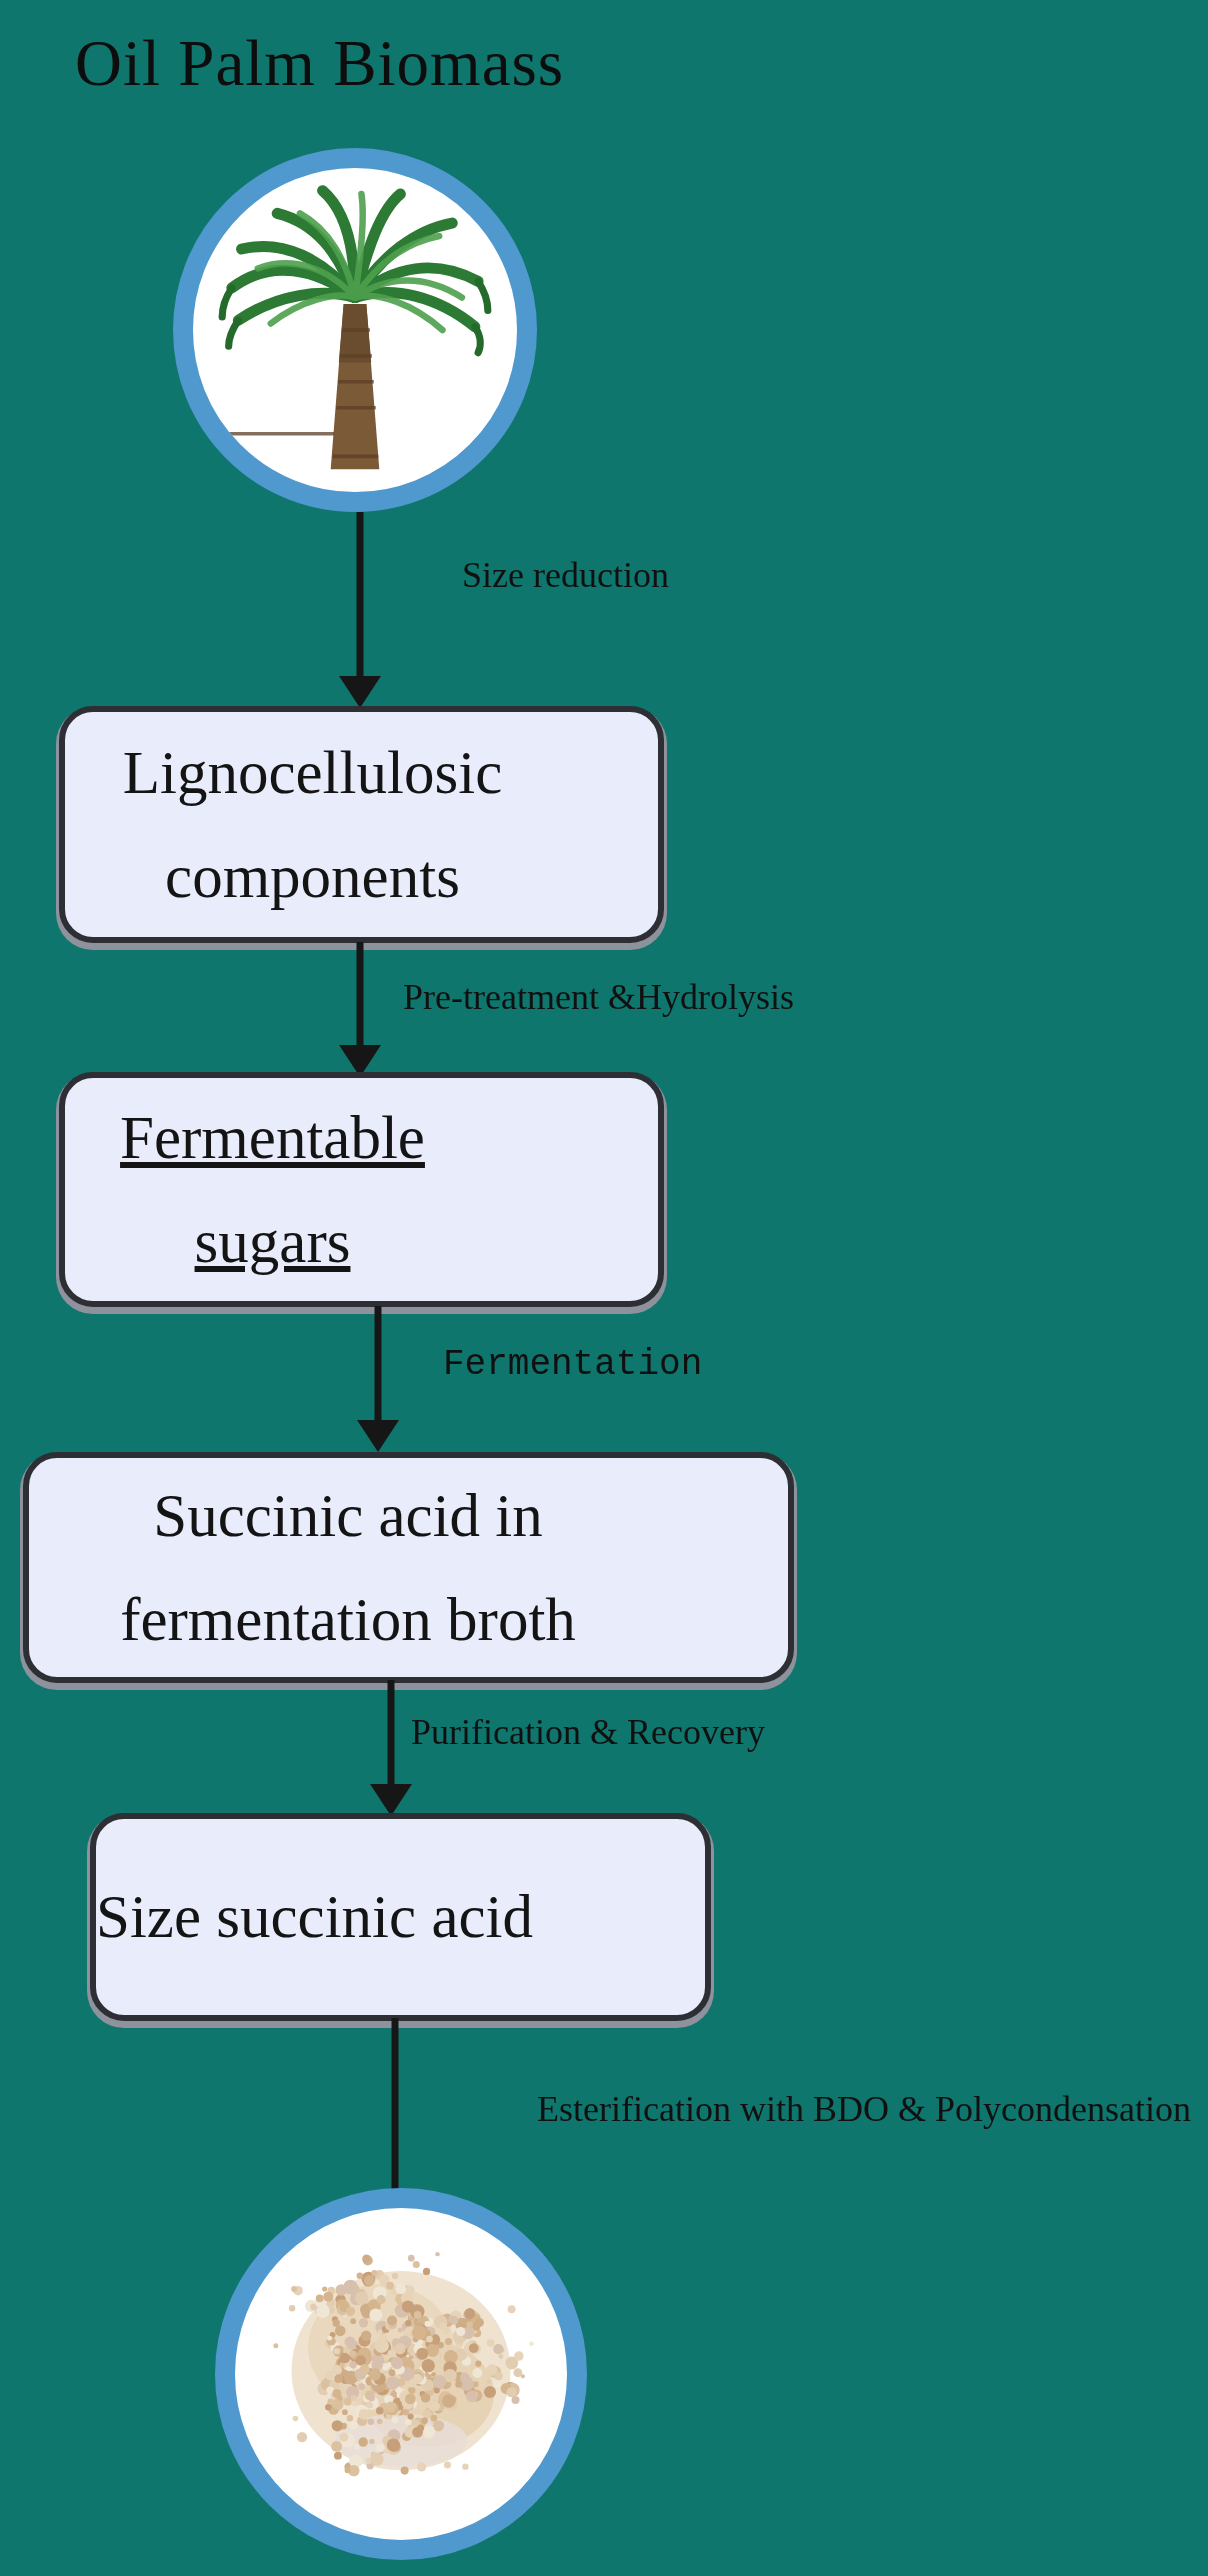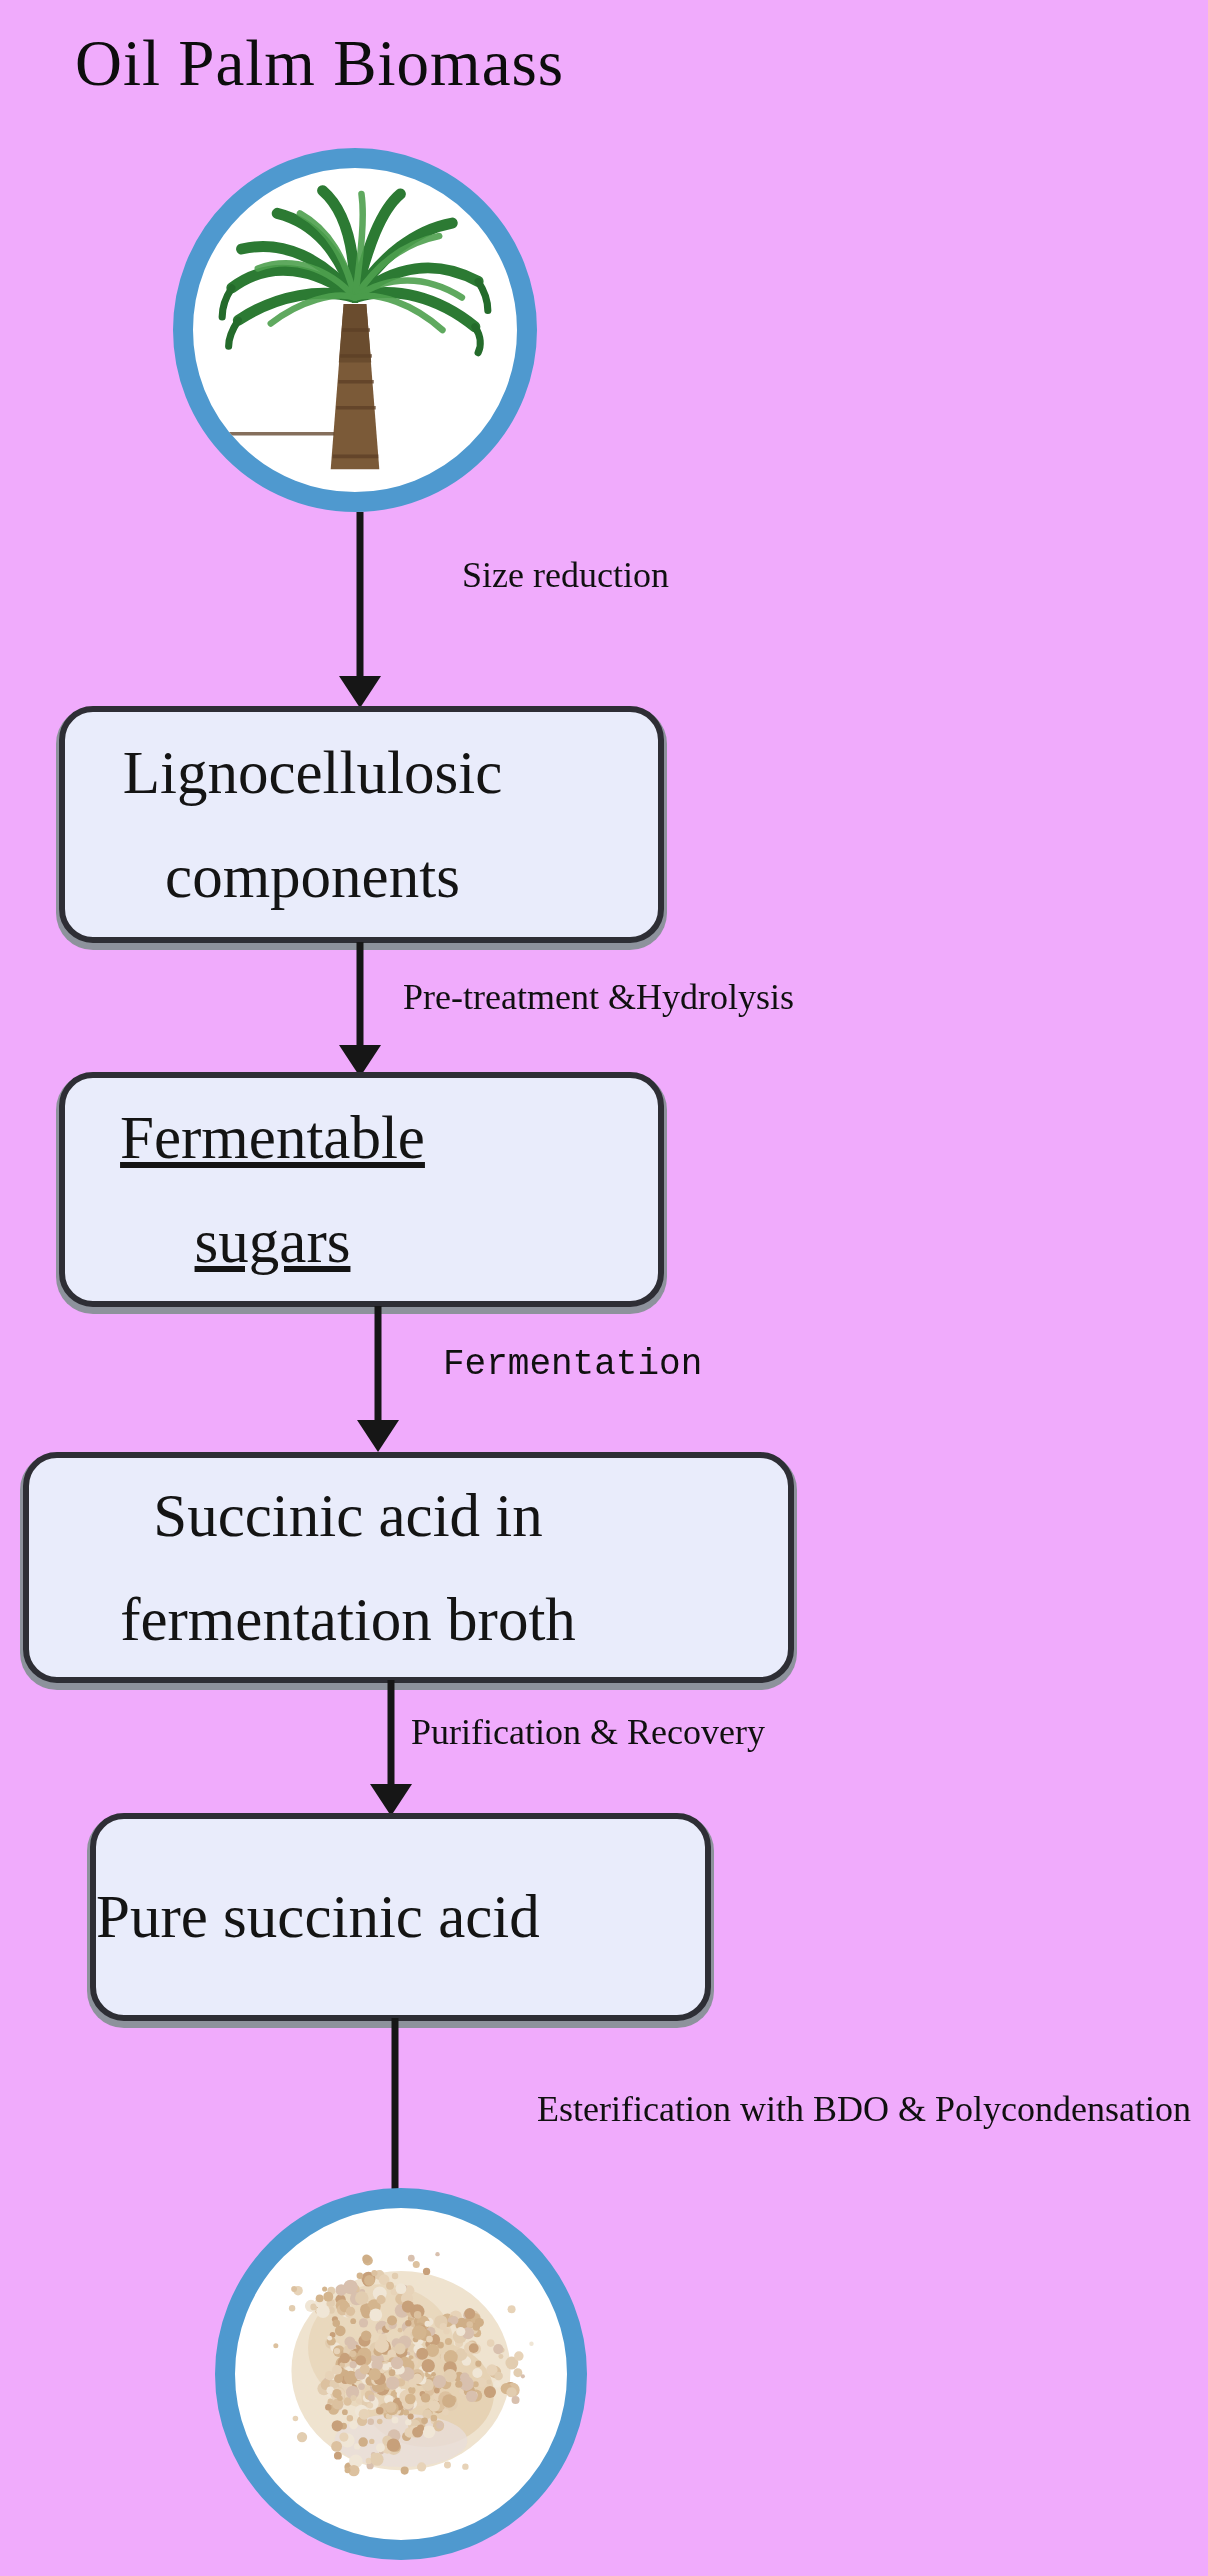--- a/index.html
+++ b/index.html
@@ -1,19 +1,19 @@
 <!DOCTYPE html>
 <html><head>
 <meta charset="utf-8">
 <style>
   html,body{margin:0;padding:0;background:#ffffff;}
   .canvas{
     position:relative;
     width:1209px;height:2576px;
-    background:#f0abfc;
+    background:#0f766e;
     font-family:"Liberation Serif","DejaVu Serif",serif;
     color:#111;
     overflow:hidden;
   }
   .title{
     position:absolute;
     left:75px;top:26px;
     font-size:65px;
     letter-spacing:1px;
     color:#0d0d0d;
@@ -175,21 +175,21 @@
     <span class="box-text">Succinic acid in fermentation broth</span>
   </div>
 
   <div class="arrow a4">
     <div class="shaft"></div>
     <div class="head"></div>
   </div>
   <div class="arrow-label l4">Purification &amp; Recovery</div>
 
   <div class="box box4">
-    <span class="box-text">Pure succinic acid</span>
+    <span class="box-text">Size succinic acid</span>
   </div>
 
   <div class="arrow a5">
     <div class="shaft"></div>
     <div class="head"></div>
   </div>
   <div class="arrow-label l5">Esterification with BDO &amp; Polycondensation</div>
 
   <div class="ring ring-bottom">
     <svg viewBox="0 0 100 100" aria-hidden="true">

